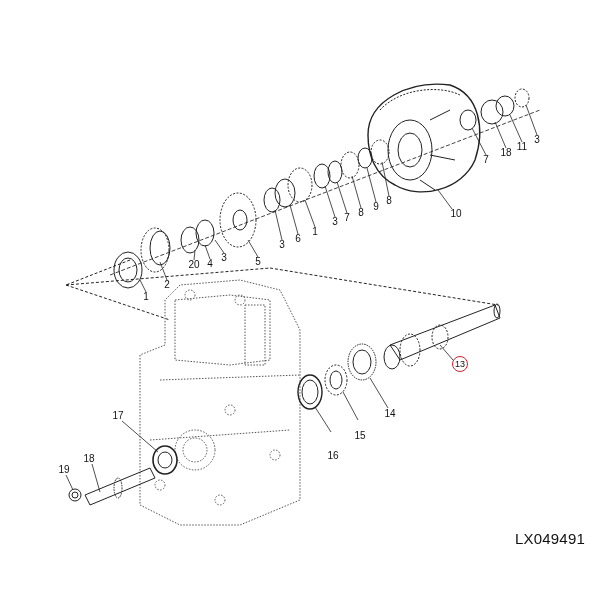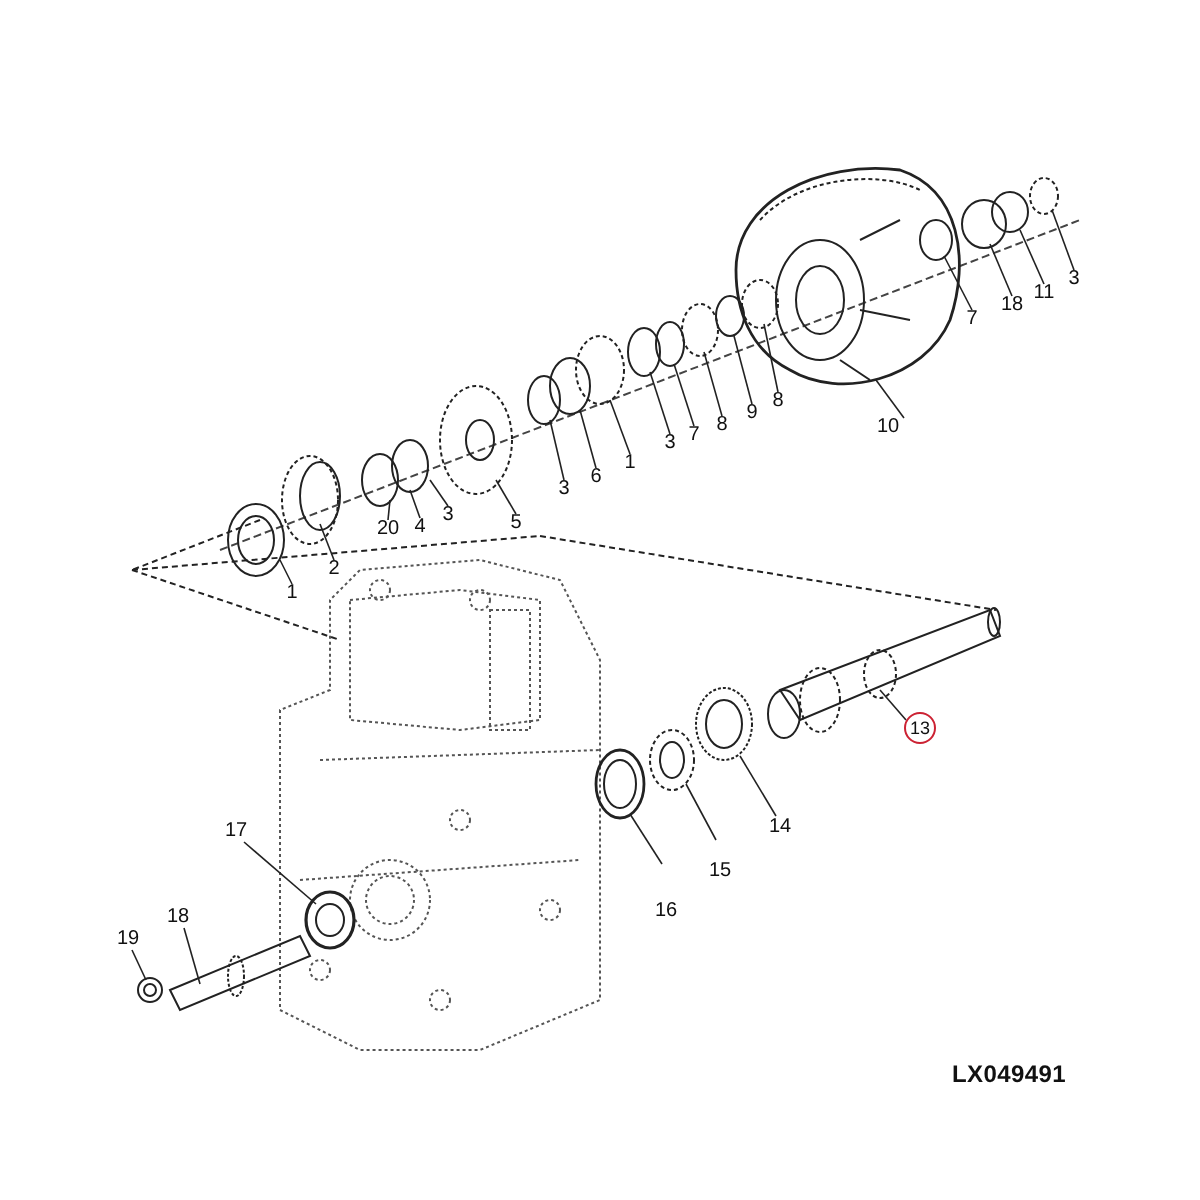--- a/index.html
+++ b/index.html
@@ -3,21 +3,21 @@
 <meta charset="utf-8">
 <style>
   html, body { margin:0; padding:0; background:#ffffff; }
   body { width:600px; height:600px; position:relative; overflow:hidden;
          font-family:"Liberation Sans", sans-serif; }
   #diagram { position:absolute; left:0; top:0; width:600px; height:600px; }
   .callout { position:absolute; font-size:10px; color:#111; line-height:10px;
              transform:translate(-50%,-50%); white-space:nowrap; cursor:pointer; }
   .callout.highlight { border:1.6px solid #cc2233; border-radius:50%;
              width:14px; height:14px; line-height:14px; text-align:center; font-size:9px; }
-  #code { position:absolute; left:476px; top:530px; font-size:12px; font-weight:bold;
+  #code { position:absolute; left:515px; top:530px; font-size:15px; font-weight:normal;
           color:#111; letter-spacing:0.2px; }
 </style>
 </head>
 <body>
 
 <svg id="diagram" viewBox="0 0 600 600" xmlns="http://www.w3.org/2000/svg">
   <g fill="none" stroke="#222" stroke-width="1">
 
     <g stroke-dasharray="3,2">
       <line x1="66" y1="285" x2="170" y2="320"></line>
@@ -143,21 +143,21 @@
   <span class="callout" style="left:224px;top:258px">3</span>
   <span class="callout" style="left:258px;top:262px">5</span>
   <span class="callout" style="left:282px;top:245px">3</span>
   <span class="callout" style="left:298px;top:239px">6</span>
   <span class="callout" style="left:315px;top:232px">1</span>
   <span class="callout" style="left:335px;top:222px">3</span>
   <span class="callout" style="left:347px;top:218px">7</span>
   <span class="callout" style="left:361px;top:213px">8</span>
   <span class="callout" style="left:376px;top:207px">9</span>
   <span class="callout" style="left:389px;top:201px">8</span>
-  <span class="callout" style="left:444px;top:214px">10</span>
+  <span class="callout" style="left:456px;top:214px">10</span>
   <span class="callout" style="left:486px;top:160px">7</span>
   <span class="callout" style="left:506px;top:153px">18</span>
   <span class="callout" style="left:522px;top:147px">11</span>
   <span class="callout" style="left:537px;top:140px">3</span>
   <span class="callout highlight" style="left: 460px; top: 364px; border-color: rgb(204, 34, 51);">13</span>
   <span class="callout" style="left:390px;top:414px">14</span>
   <span class="callout" style="left:360px;top:436px">15</span>
   <span class="callout" style="left:333px;top:456px">16</span>
   <span class="callout" style="left:118px;top:416px">17</span>
   <span class="callout" style="left:89px;top:459px">18</span>

